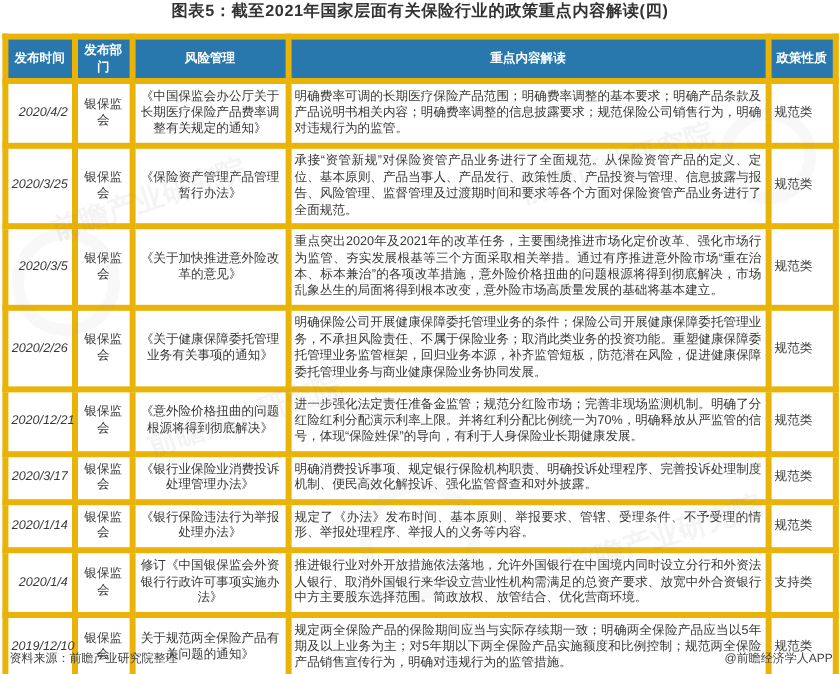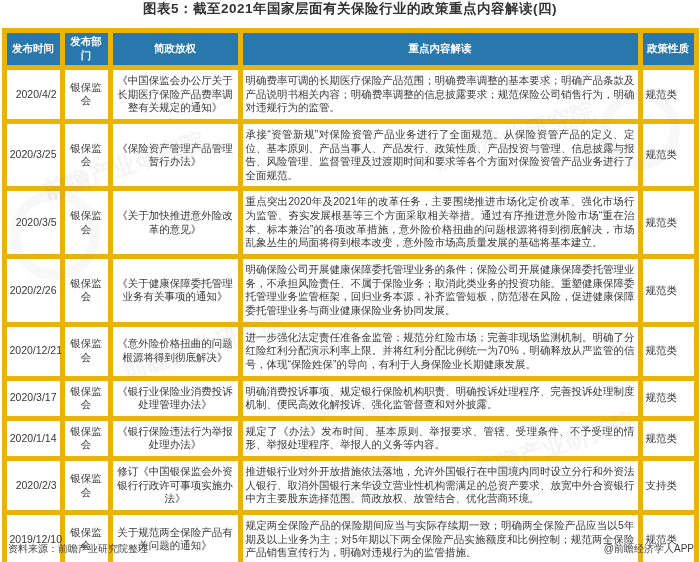--- a/index.html
+++ b/index.html
@@ -46,21 +46,21 @@
     color: #383838;
     line-height: 1.3;
     padding: 4px 3px;
   }
   .col-date  { width: 58px; }
   .col-dept  { width: 48px; }
   .col-name  { width: 130px; }
   .col-interp{ width: 400px; }
   .col-type  { width: 56px; }
 
-  td.cell-date  { text-align: right; padding-right: 2px; }
+  td.cell-date  { text-align: right; padding-right: 2px; font-style: italic; }
   td.cell-dept  { text-align: center; padding-left: 2px; }
   td.cell-name  { text-align: center; }
   td.cell-interp{ text-align: justify; }
   td.cell-type  { text-align: left; padding-left: 3px; }
 
   .footer {
     position: absolute;
     left: 0; right: 0;
     bottom: 6px;
     display: flex;
@@ -110,21 +110,21 @@
       <col class="col-date">
         <col class="col-dept">
         <col class="col-name">
         <col class="col-interp">
         <col class="col-type">
     </colgroup>
     <thead>
       <tr>
         <th>发布时间</th>
         <th>发布部门</th>
-        <th>简政放权</th>
+        <th>风险管理</th>
         <th>重点内容解读</th>
         <th>政策性质</th>
       </tr>
     </thead>
     <tbody>
       <tr>
         <td class="cell-date">2020/4/2</td>
         <td class="cell-dept">银保监会</td>
         <td class="cell-name">《中国保监会办公厅关于长期医疗保险产品费率调整有关规定的通知》</td>
         <td class="cell-interp">明确费率可调的长期医疗保险产品范围；明确费率调整的基本要求；明确产品条款及产品说明书相关内容；明确费率调整的信息披露要求；规范保险公司销售行为，明确对违规行为的监管。</td>
@@ -166,21 +166,21 @@
         <td class="cell-type">规范类</td>
       </tr>
       <tr>
         <td class="cell-date">2020/1/14</td>
         <td class="cell-dept">银保监会</td>
         <td class="cell-name">《银行保险违法行为举报处理办法》</td>
         <td class="cell-interp">规定了《办法》发布时间、基本原则、举报要求、管辖、受理条件、不予受理的情形、举报处理程序、举报人的义务等内容。</td>
         <td class="cell-type">规范类</td>
       </tr>
       <tr>
-        <td class="cell-date">2020/2/3</td>
+        <td class="cell-date">2020/1/4</td>
         <td class="cell-dept">银保监会</td>
         <td class="cell-name">修订《中国银保监会外资银行行政许可事项实施办法》</td>
         <td class="cell-interp">推进银行业对外开放措施依法落地，允许外国银行在中国境内同时设立分行和外资法人银行、取消外国银行来华设立营业性机构需满足的总资产要求、放宽中外合资银行中方主要股东选择范围。简政放权、放管结合、优化营商环境。</td>
         <td class="cell-type">支持类</td>
       </tr>
       <tr>
         <td class="cell-date">2019/12/10</td>
         <td class="cell-dept">银保监会</td>
         <td class="cell-name">关于规范两全保险产品有关问题的通知》</td>
         <td class="cell-interp">规定两全保险产品的保险期间应当与实际存续期一致；明确两全保险产品应当以5年期及以上业务为主；对5年期以下两全保险产品实施额度和比例控制；规范两全保险产品销售宣传行为，明确对违规行为的监管措施。</td>

